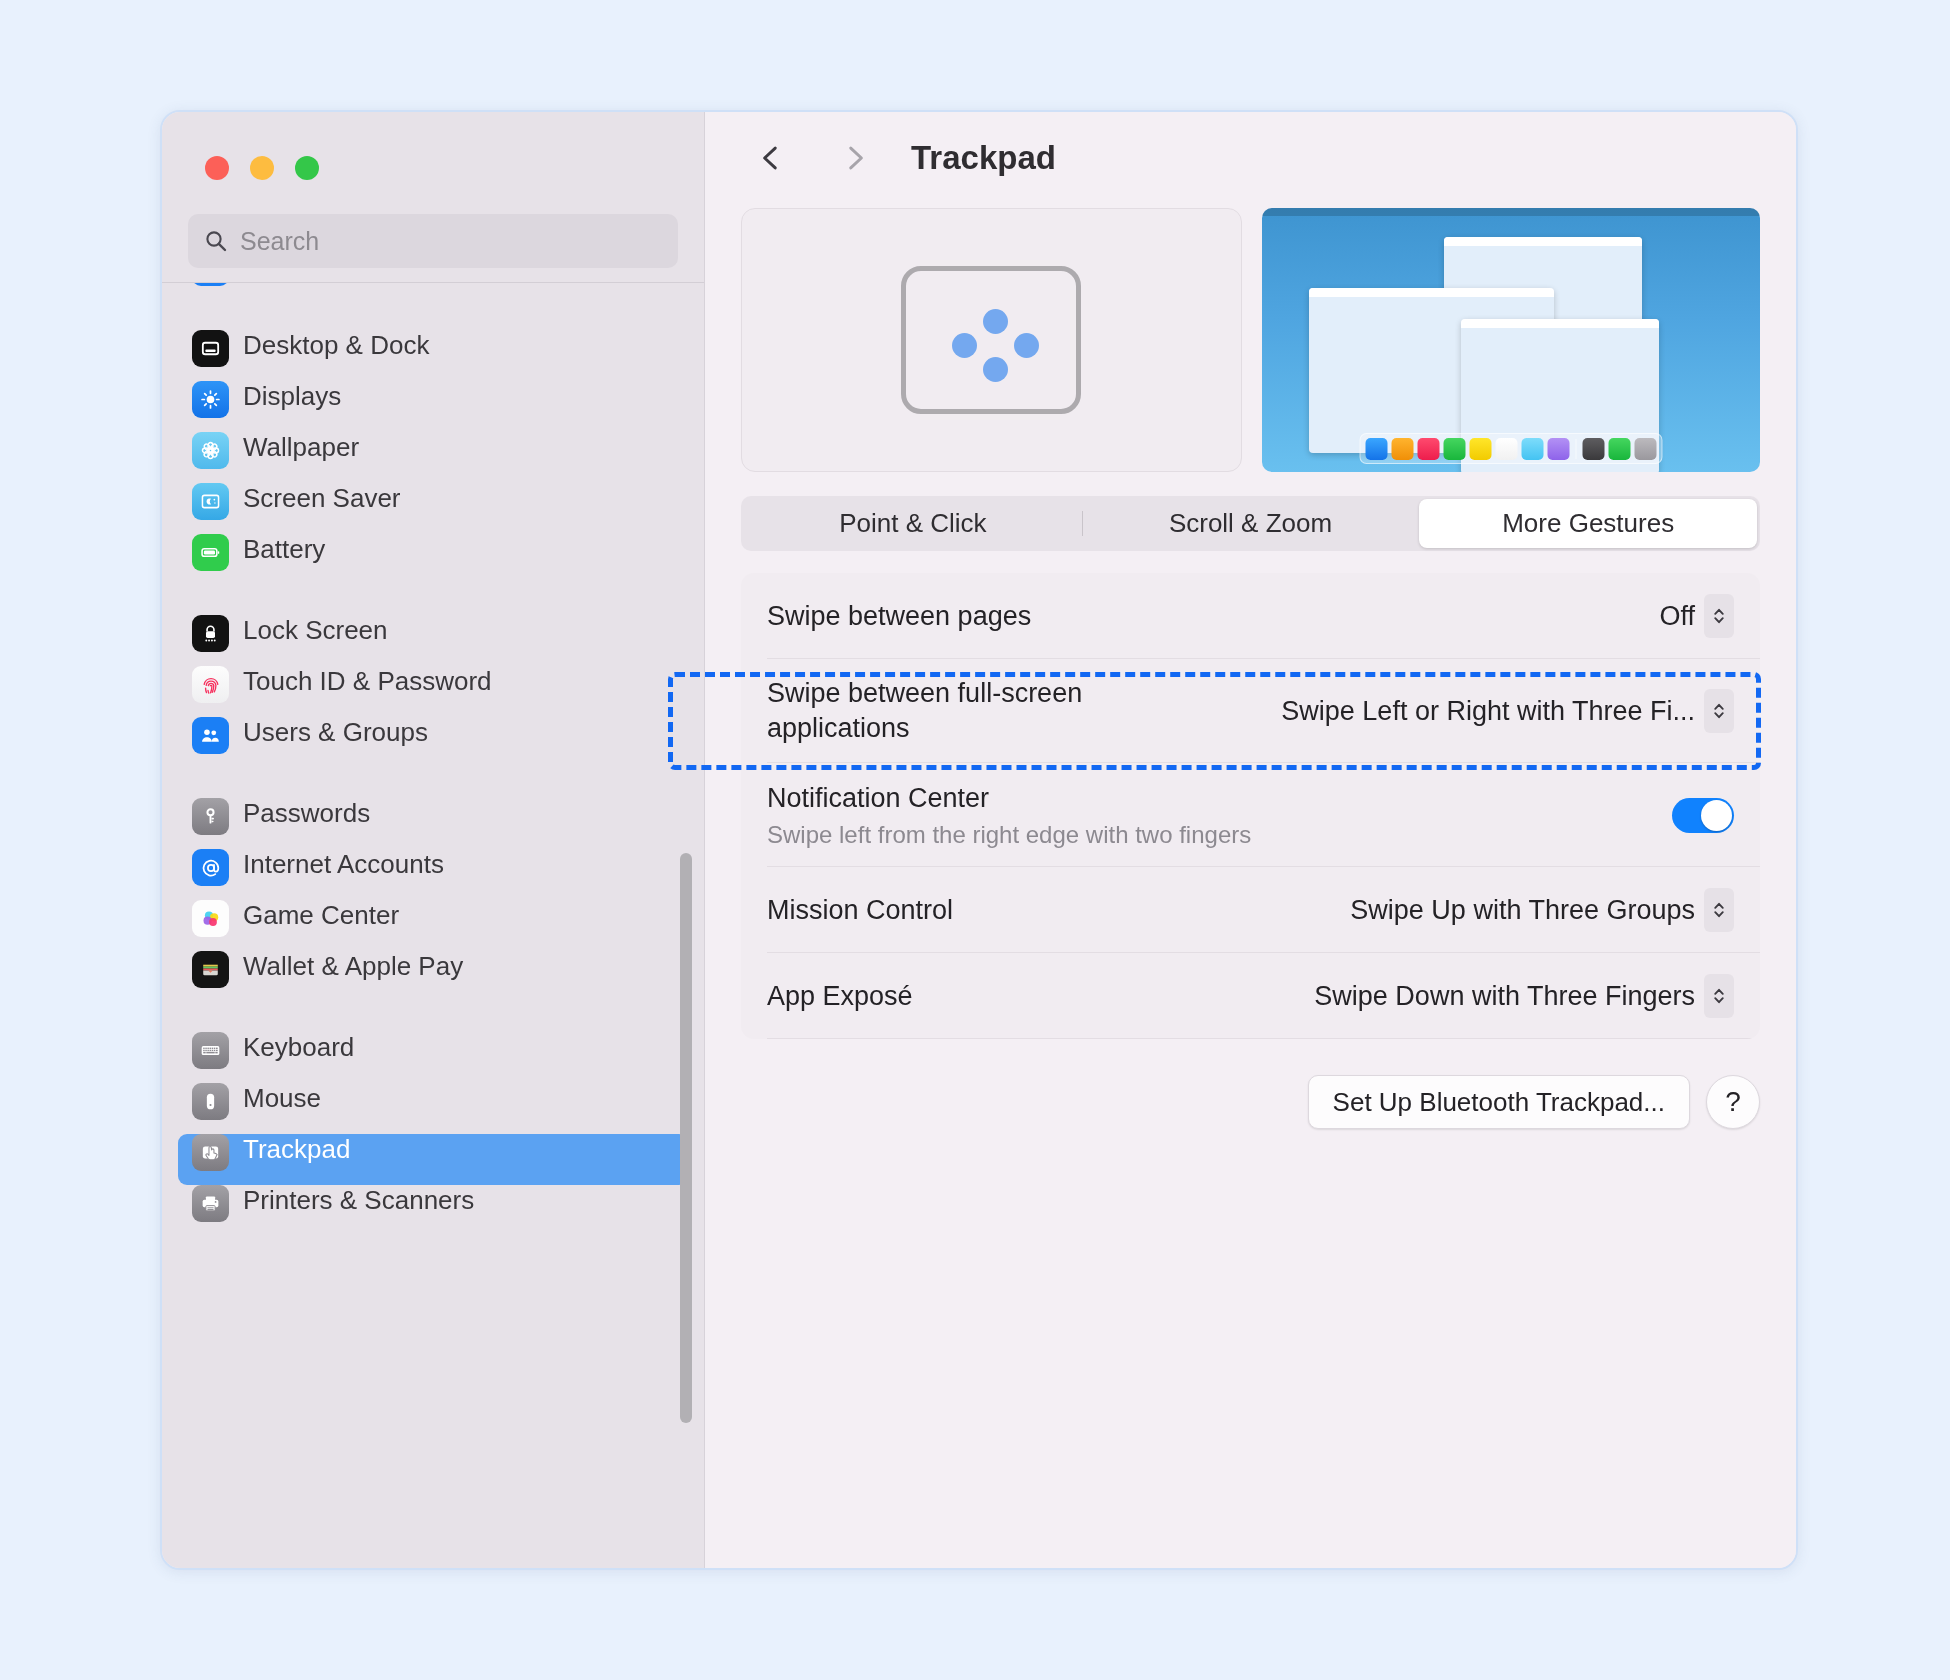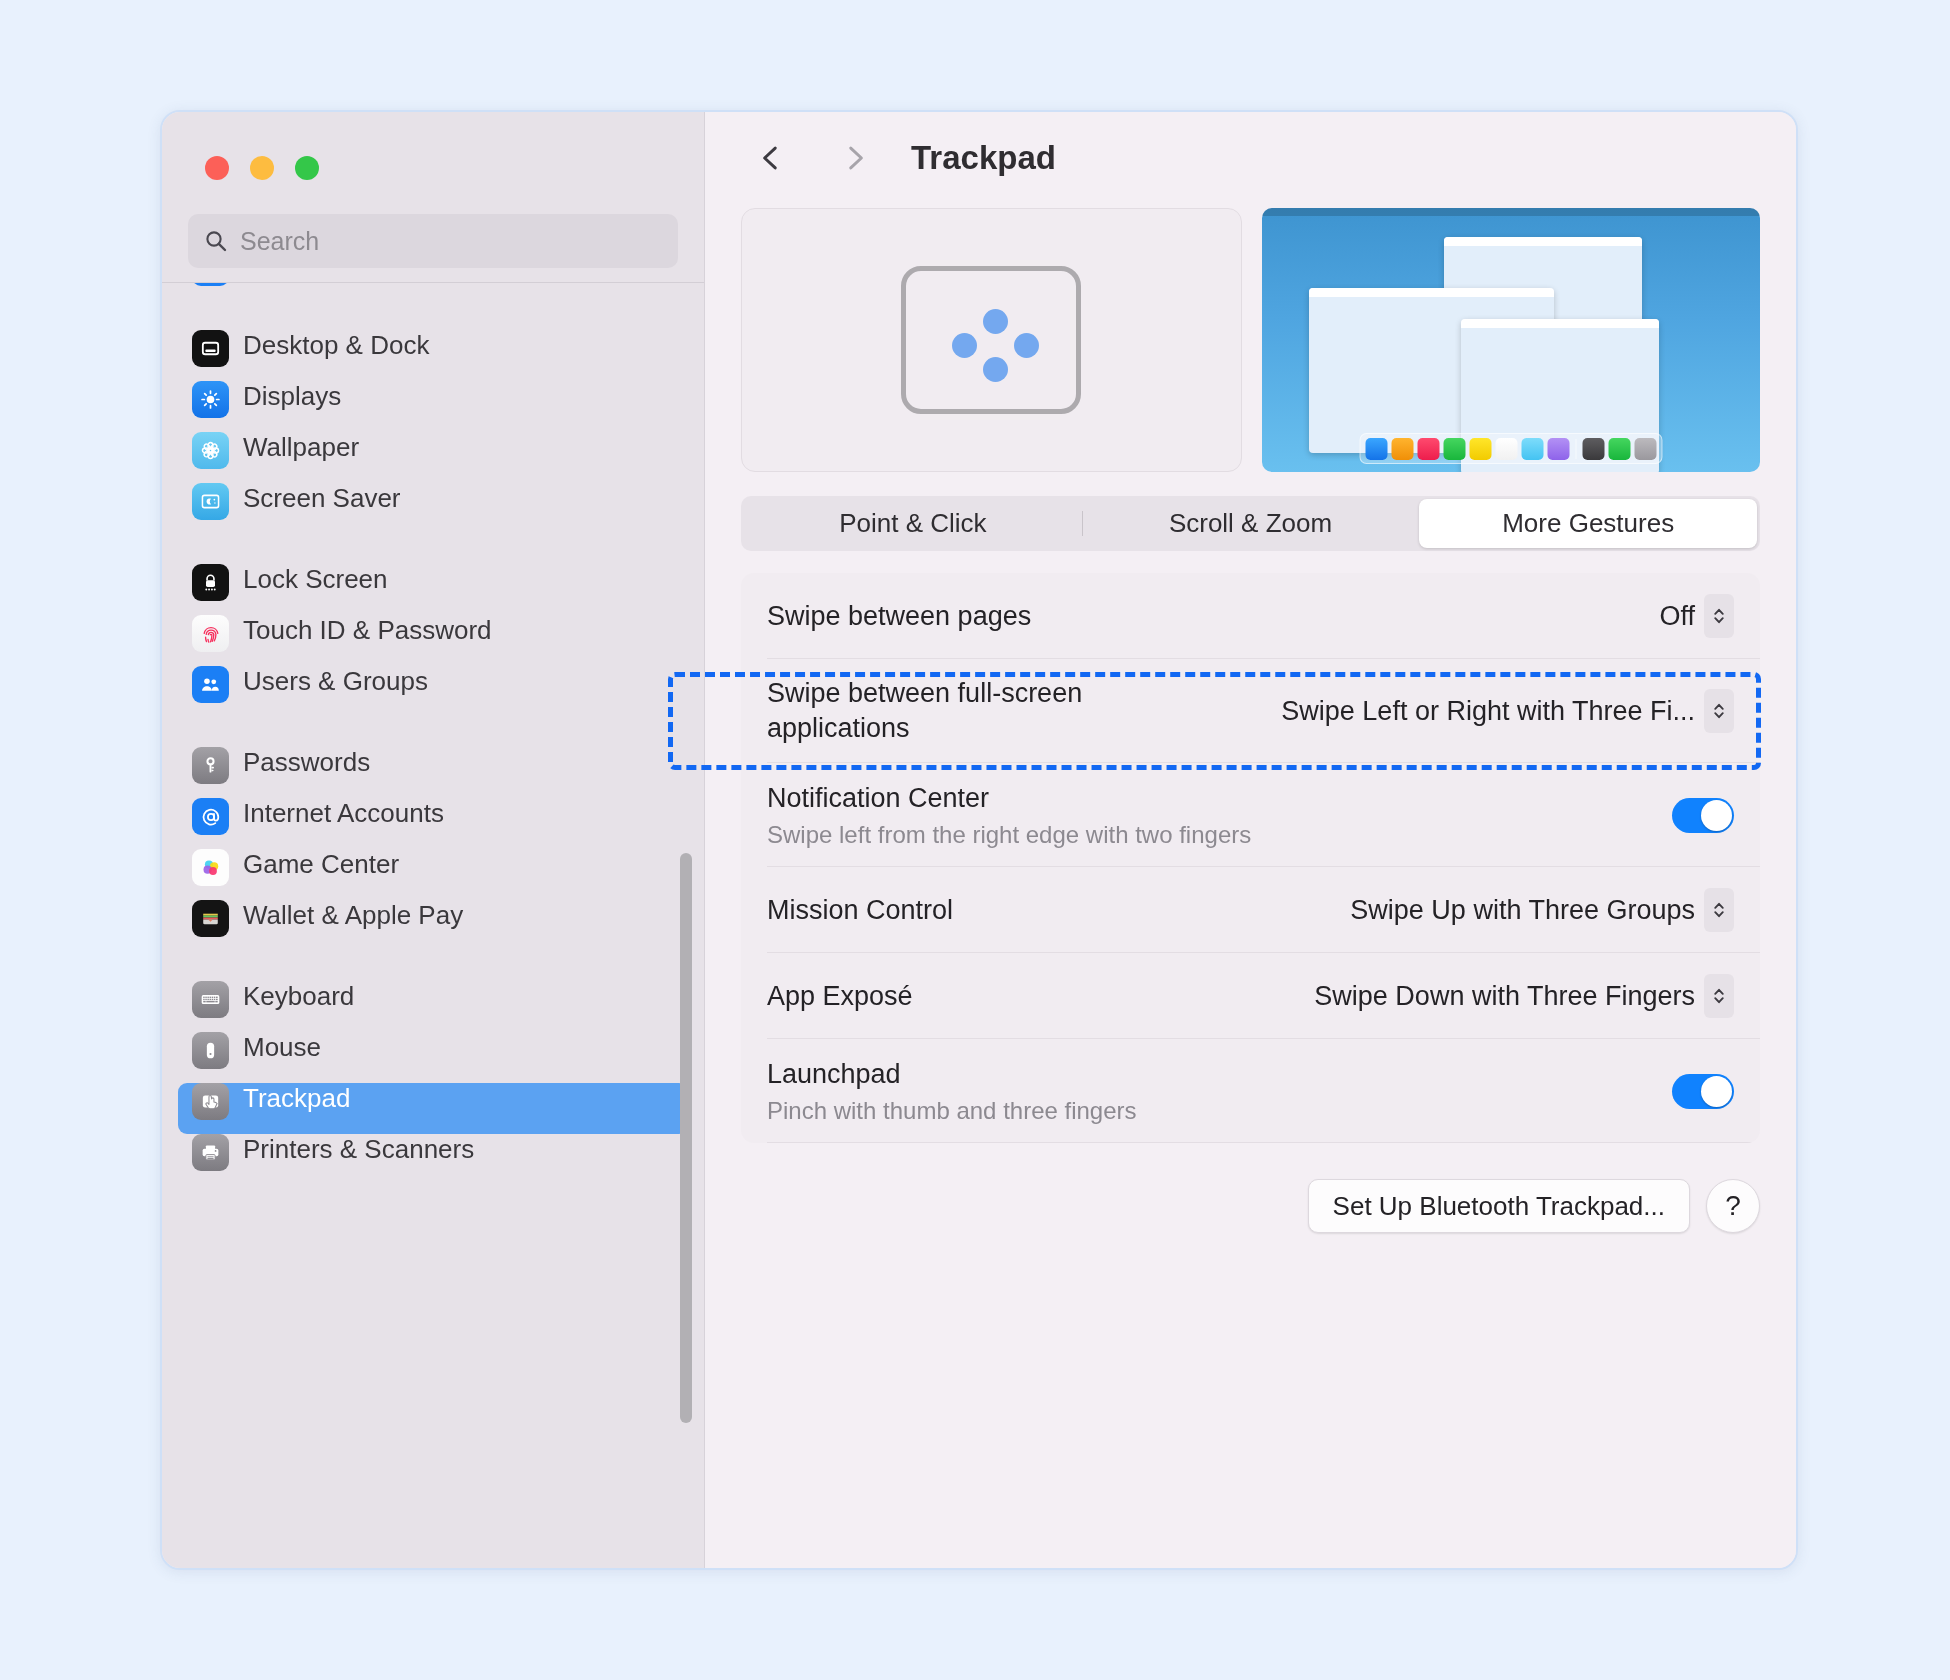--- a/index.html
+++ b/index.html
@@ -414,20 +414,30 @@
             <div class="navitem">
               <span class="appicon" style="background:linear-gradient(180deg,#63c9f2,#35a8e6);">
                 <svg viewBox="0 0 24 24" width="23" height="23">
                   <rect x="3.6" y="5.6" width="16.8" height="12.8" rx="2" fill="none" stroke="#fff" stroke-width="1.6"></rect>
                   <path d="M12.6 9.2a3.2 3.2 0 100 5.6 3.6 3.6 0 010-5.6z" fill="#fff"></path>
                   <circle cx="16" cy="10" r="0.9" fill="#fff"></circle>
                     <circle cx="16.6" cy="13.6" r="0.7" fill="#fff"></circle>
                 </svg>
               </span>
               <span class="label">Screen Saver</span>
+            </div>
+            <div class="navitem">
+              <span class="appicon" style="background:#30cc4c;">
+                <svg viewBox="0 0 24 24" width="23" height="23">
+                  <rect x="3.2" y="8" width="15.4" height="8" rx="2.3" fill="none" stroke="#fff" stroke-width="1.6"></rect>
+                  <rect x="5.1" y="9.9" width="11.6" height="4.2" rx="1.3" fill="#fff"></rect>
+                  <rect x="19.6" y="10.6" width="1.5" height="2.8" rx="0.7" fill="#fff"></rect>
+                </svg>
+              </span>
+              <span class="label">Battery</span>
             </div>
           </div>
 
           <div class="navgroup">
             <div class="navitem">
               <span class="appicon" style="background:#121212;">
                 <svg viewBox="0 0 24 24" width="23" height="23">
                   <path d="M8.4 10V8a3.6 3.6 0 017.2 0v2" fill="none" stroke="#fff" stroke-width="1.7"></path>
                   <rect x="7.3" y="9.6" width="9.4" height="7" rx="1.8" fill="#fff"></rect>
                   <g fill="#fff">
@@ -726,32 +736,20 @@
             <span class="stepper">
               <svg viewBox="0 0 12 18" width="14" height="20">
                 <polyline points="2.6,7 6,3.4 9.4,7" fill="none" stroke="#3c3a40" stroke-width="1.7" stroke-linecap="round" stroke-linejoin="round"></polyline>
                 <polyline points="2.6,11 6,14.6 9.4,11" fill="none" stroke="#3c3a40" stroke-width="1.7" stroke-linecap="round" stroke-linejoin="round"></polyline>
               </svg>
             </span>
           </div>
           <div class="sep"></div>
         </div>
 
-        <div class="row two">
-          <div class="rowleft">
-            <div class="rowtitle">Launchpad</div>
-            <div class="rowsub">Pinch with thumb and three fingers</div>
-          </div>
-          <div class="rowright">
-            <span class="toggle">
-                <span class="knob"></span>
-              </span>
-          </div>
-          <div class="sep"></div>
-        </div>
 
 
       </div>
     </div>
 
     <div class="footer">
       <div class="btn">Set Up Bluetooth Trackpad...</div>
       <div class="helpbtn">?</div>
     </div>
   </div>

